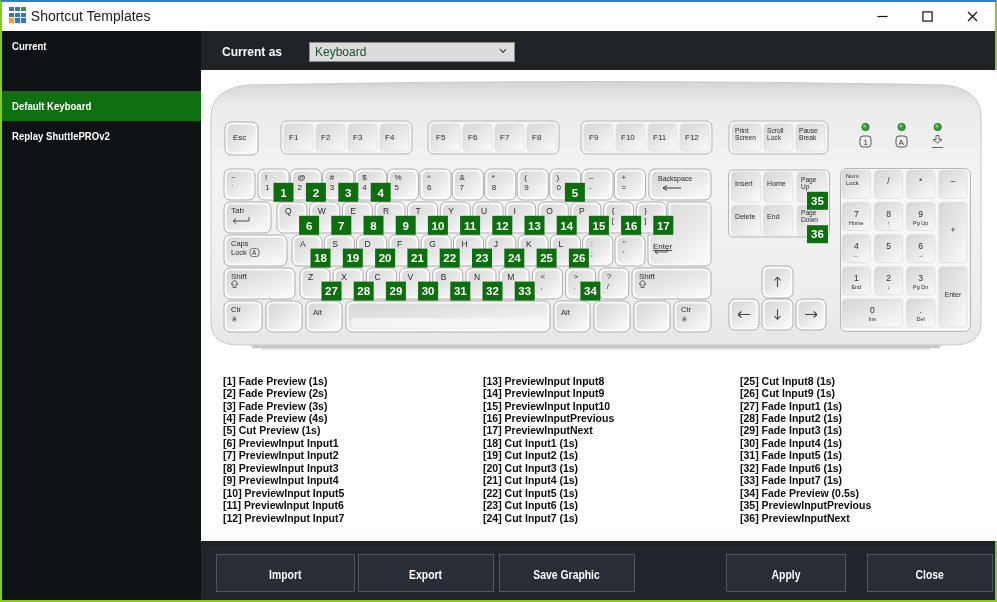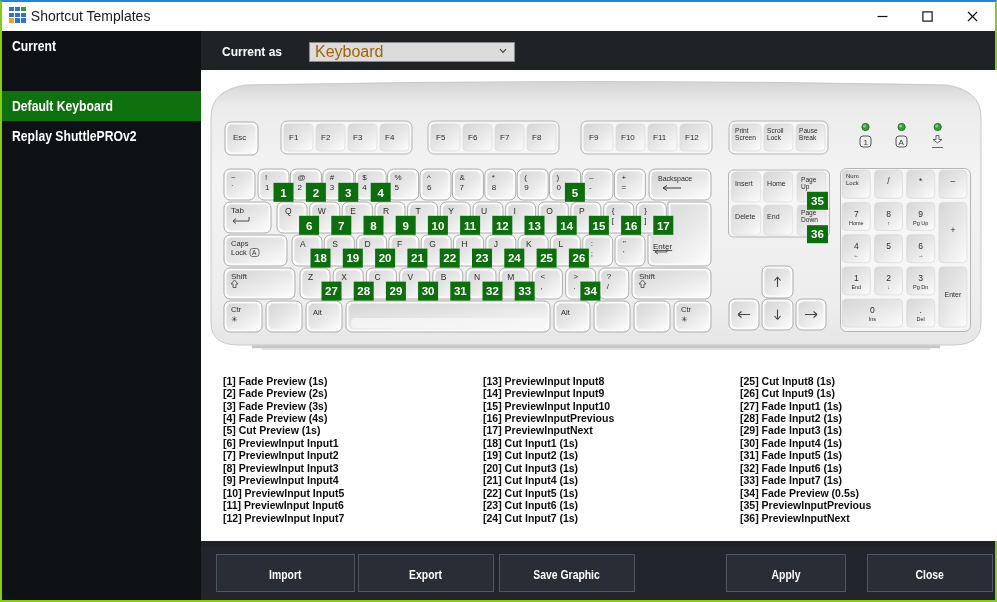--- a/index.html
+++ b/index.html
@@ -5,26 +5,26 @@
 * { margin:0; padding:0; box-sizing:border-box; }
 html,body { width:997px; height:602px; overflow:hidden; }
 body { font-family:"Liberation Sans", sans-serif; position:relative; background:#1f2327; }
 .win { position:absolute; left:0; top:0; width:997px; height:602px; border:2px solid #84cc16; border-top:2px solid #2583d5; background:#1f2327; }
 .titlebar { position:absolute; left:0; top:0; width:993px; height:29px; background:#ffffff; }
 .title-ico { position:absolute; left:7.3px; top:4.7px; width:16.4px; height:17.1px; }
 .title-ico div { position:absolute; width:4.8px; height:4.8px; background:#2e75c4; }
 .titlebar span.t { position:absolute; left:28.8px; top:6px; font-size:14px; color:#1b1b1b; }
 .winbtn { position:absolute; top:0; width:45px; height:29px; color:#111; }
 .sidebar { position:absolute; left:0; top:29px; width:199px; height:569px; background:#0e1215; }
-.sideitem { position:absolute; left:0; width:199px; height:30px; color:#ffffff; font-weight:bold; font-size:14px; line-height:30px; padding-left:10px; }
+.sideitem { position:absolute; left:0; width:199px; height:30px; color:#ffffff; font-weight:bold; font-size:11px; line-height:30px; padding-left:10px; }
 .sideitem.sel { background:#0e700e; }
 .sideitem i { font-style:normal; display:inline-block; transform:scaleX(0.87); transform-origin:0 50%; }
 .hdr { position:absolute; left:199px; top:29px; width:794px; height:46px; background:#1f2327; }
 .hdr .lbl { position:absolute; left:21px; top:14px; font-size:12px; font-weight:bold; color:#fff; }
-.dd { position:absolute; left:108px; top:10.5px; width:206px; height:20px; background:#dcdcdc; border:1px solid #8a8a8a; font-size:16px; color:#a16207; line-height:18px; padding-left:5px; }
+.dd { position:absolute; left:108px; top:10.5px; width:206px; height:20px; background:#dcdcdc; border:1px solid #8a8a8a; font-size:12px; color:#14532d; line-height:18px; padding-left:5px; }
 .dd .chev { position:absolute; right:7px; top:4px; width:8px; height:8px; }
 .panel { position:absolute; left:199px; top:68px; width:866px; height:471px; background:#ffffff; }
 .botbar { position:absolute; left:199px; top:545px; width:794px; height:53px; background:#22262c; }
 .btn { position:absolute; top:7px; height:38px; background:#282d36; border:1px solid #50565e; color:#fff; font-weight:bold; font-size:13px; text-align:center; line-height:40px;margin-left:8px; }
 .btn i { font-style:normal; display:inline-block; transform:scaleX(0.8); }
 </style>
 </head>
 <body>
 <div class="win">
   <div class="titlebar">

